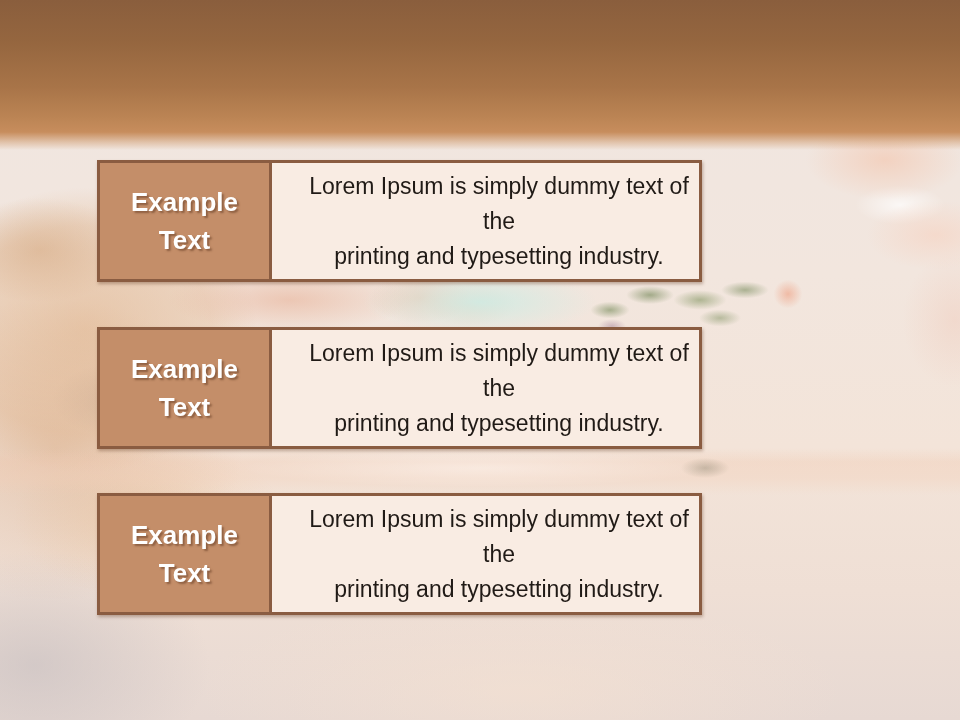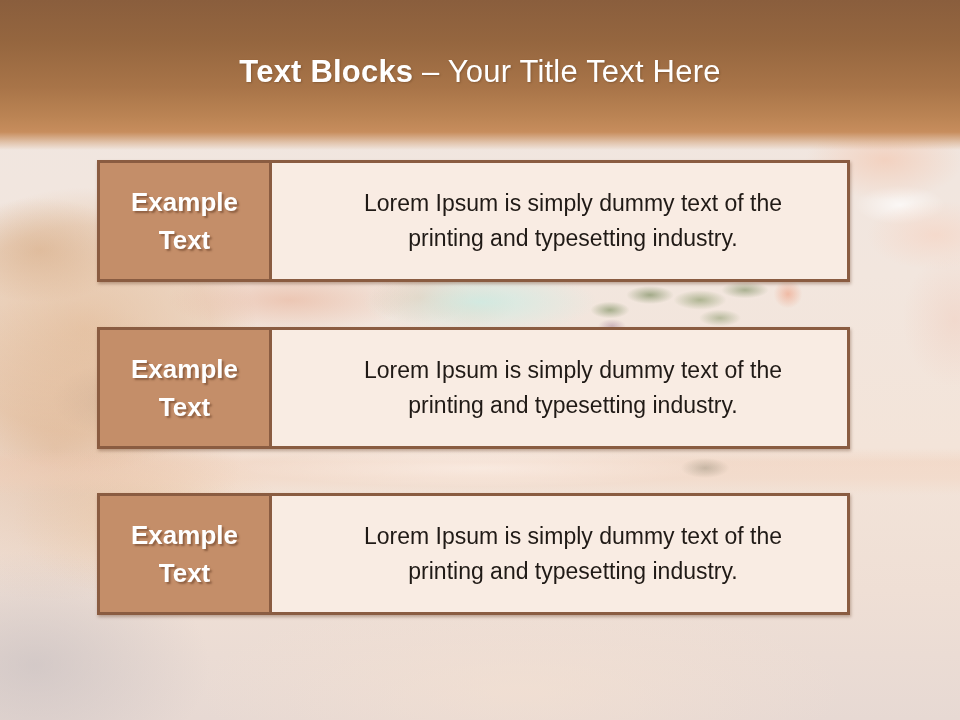--- a/index.html
+++ b/index.html
@@ -51,21 +51,21 @@
   
   .header { position:absolute; left:0; top:0; width:960px; height:150px;
     background:linear-gradient(180deg,#8a5e3d 0%,#95663f 28%,#a87448 58%,#bb8454 78%,#c78d5d 88%,
       rgba(207,154,109,0.45) 95%, rgba(240,225,214,0) 100%); }
   .title { position:absolute; left:0; top:54px; width:960px; text-align:center;
     color:#ffffff; font-size:31px; letter-spacing:0.2px;
     text-shadow:1px 1px 2px rgba(80,48,24,0.35); }
   .title .bold { font-weight:bold; }
 
   
-  .block { position:absolute; left:97px; width:753px; height:122px; display:flex;
+  .block { position:absolute; left:97px; width:605px; height:122px; display:flex;
     border:3px solid #8a5c41; background:#f9ece3;
     box-shadow:1px 2px 3px rgba(110,70,45,0.40); }
   .block-1 { top:160px; } .block-2 { top:327px; } .block-3 { top:493px; }
   .block-label { flex:0 0 172px; background:#c48e69; border-right:3px solid #8a5c41;
     display:flex; flex-direction:column; justify-content:center; align-items:center;
     color:#ffffff; font-weight:bold; font-size:26px; line-height:38px;
     text-shadow:2px 2px 2px rgba(96,56,32,0.55); }
   .block-body { flex:1; display:flex; flex-direction:column; justify-content:center;
     padding-left:37px; padding-right:10px; font-size:23px; line-height:35px; color:#201a16;text-align:center; }
   .block-body span { display:block; }
@@ -78,23 +78,20 @@
   <div class="bg-base"></div>
   <div class="bg-bowl"></div>
   <div class="bg-hand-left"></div>
   <div class="bg-candle-teal"></div>
   <div class="bg-herb"></div>
   <div class="bg-fingers-right"></div>
   <div class="bg-back-sheen"></div>
   <div class="bg-bottom"></div>
 
   <div class="header"></div>
-  <div class="title">
-    <span class="bold">Text Blocks</span><span> – </span><span>Your Title Text Here</span>
-  </div>
 
   <div class="block block-1">
     <div class="block-label">
       <span>Example</span>
       <span>Text</span>
     </div>
     <div class="block-body">
       <span>Lorem Ipsum is simply dummy text of the</span>
       <span>printing and typesetting industry.</span>
     </div>

